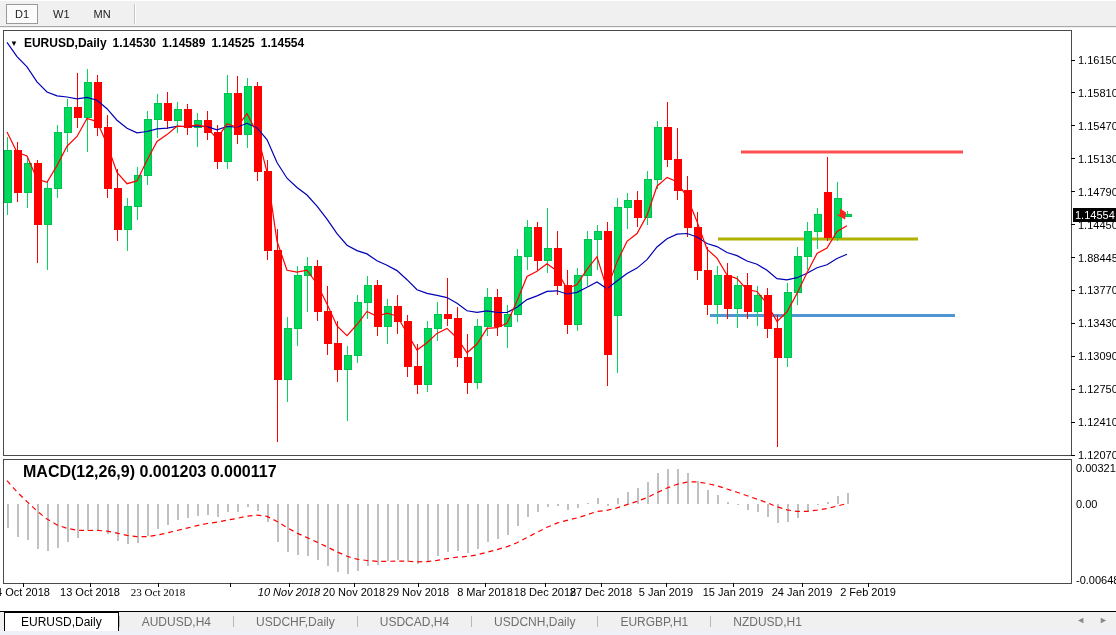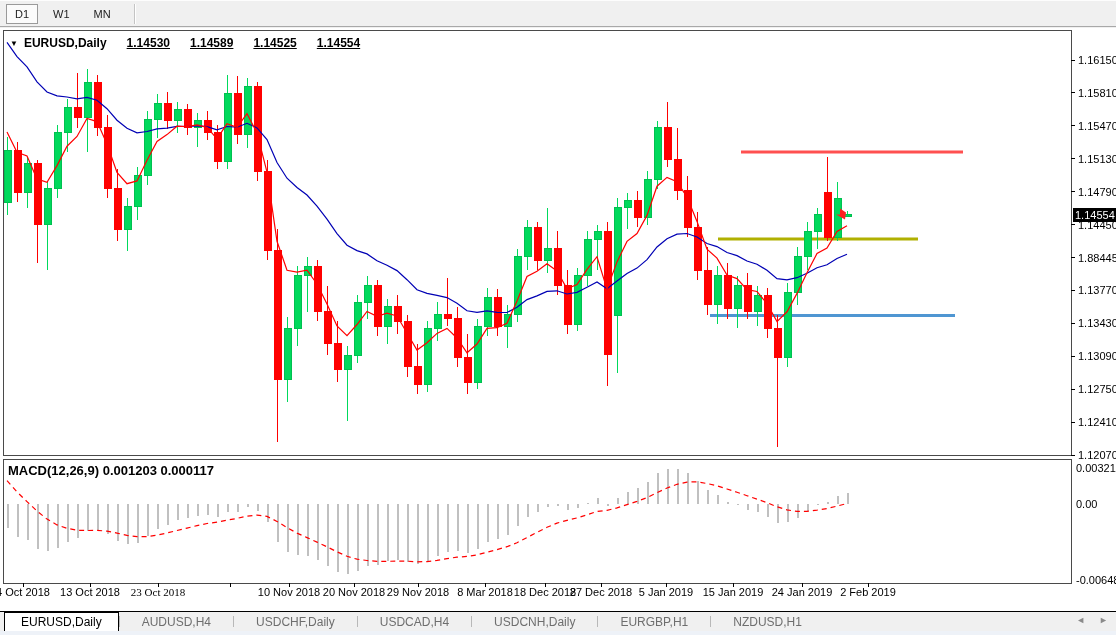--- a/index.html
+++ b/index.html
@@ -14,22 +14,22 @@
     cursor:default;line-height:12px;}
   .tf-btn.active{background:#fbfbfb;border:1px solid #9a9a9a;}
   .tb-sep{width:1px;height:20px;background:#c4c4c4;border-right:1px solid #fff;margin-left:14px;}
 
   
   #chartwin{position:absolute;left:0;top:28px;width:1116px;height:583px;background:#ffffff;}
   #chartsvg{position:absolute;left:0;top:0;}
   #chart-title{position:absolute;left:10px;top:8px;font-size:12px;font-weight:700;color:#000;
     display:flex;align-items:center;gap:6px;white-space:pre;}
   #chart-title .caret{font-size:8px;position:relative;top:0px;}
-  #chart-title span.q{margin-left:14px;text-decoration:underline;}
-  #macd-label{position:absolute;left:8px;top:435px;font-size:13px;font-weight:700;color:#000;white-space:pre;}
+  #chart-title span.q{margin-left:0;}
+  #macd-label{position:absolute;left:23px;top:435px;font-size:16px;font-weight:700;color:#000;white-space:pre;}
   .pricelab{position:absolute;left:1078px;font-size:11px;color:#000;white-space:nowrap;}
   .datelab{position:absolute;top:558px;font-size:11px;color:#000;white-space:nowrap;transform:translateX(-50%);}
   .macdlab{position:absolute;left:1076px;font-size:11px;color:#000;white-space:nowrap;}
   #price-badge{position:absolute;left:1073px;top:180px;width:43px;height:14px;background:#000;
     color:#fff;font-size:11px;line-height:14px;text-align:left;padding-left:2px;box-sizing:border-box;}
 
   
   #tabbar{position:absolute;left:0;top:611px;width:1116px;height:20px;background:#f0f0f0;
     border-top:1px solid #000;display:flex;align-items:stretch;box-sizing:border-box;}
   .tab{font-size:12px;color:#6e6e6e;display:flex;align-items:center;padding:0 22px;cursor:default;}
@@ -379,21 +379,21 @@
         <div class="pricelab" style="top: 322.269px;">1.13090</div>
         <div class="pricelab" style="top: 355.188px;">1.12750</div>
         <div class="pricelab" style="top: 388.107px;">1.12410</div>
         <div class="pricelab" style="top: 421.026px;">1.12070</div>
       </div>
     <div id="date-labels">
         <div class="datelab" style="left: 23px;">4 Oct 2018</div>
         <div class="datelab" style="left: 90px;">13 Oct 2018</div>
         <div class="datelab" style="left: 158px; font-family: Liberation Serif, serif;">23 Oct 2018</div>
         <div class="datelab" style="left: 236px; margin-top: 46px;">1 Nov 2018</div>
-        <div class="datelab" style="left: 289px;">10 Nov 2018</div>
+        <div class="datelab" style="left: 289px; font-style: italic;">10 Nov 2018</div>
         <div class="datelab" style="left: 354px;">20 Nov 2018</div>
         <div class="datelab" style="left: 418px;">29 Nov 2018</div>
         <div class="datelab" style="left: 485px;">8 Mar 2018</div>
         <div class="datelab" style="left: 545px;">18 Dec 2018</div>
         <div class="datelab" style="left: 601px;">27 Dec 2018</div>
         <div class="datelab" style="left: 666px;">5 Jan 2019</div>
         <div class="datelab" style="left: 733px;">15 Jan 2019</div>
         <div class="datelab" style="left: 802px;">24 Jan 2019</div>
         <div class="datelab" style="left: 868px;">2 Feb 2019</div>
       </div>

